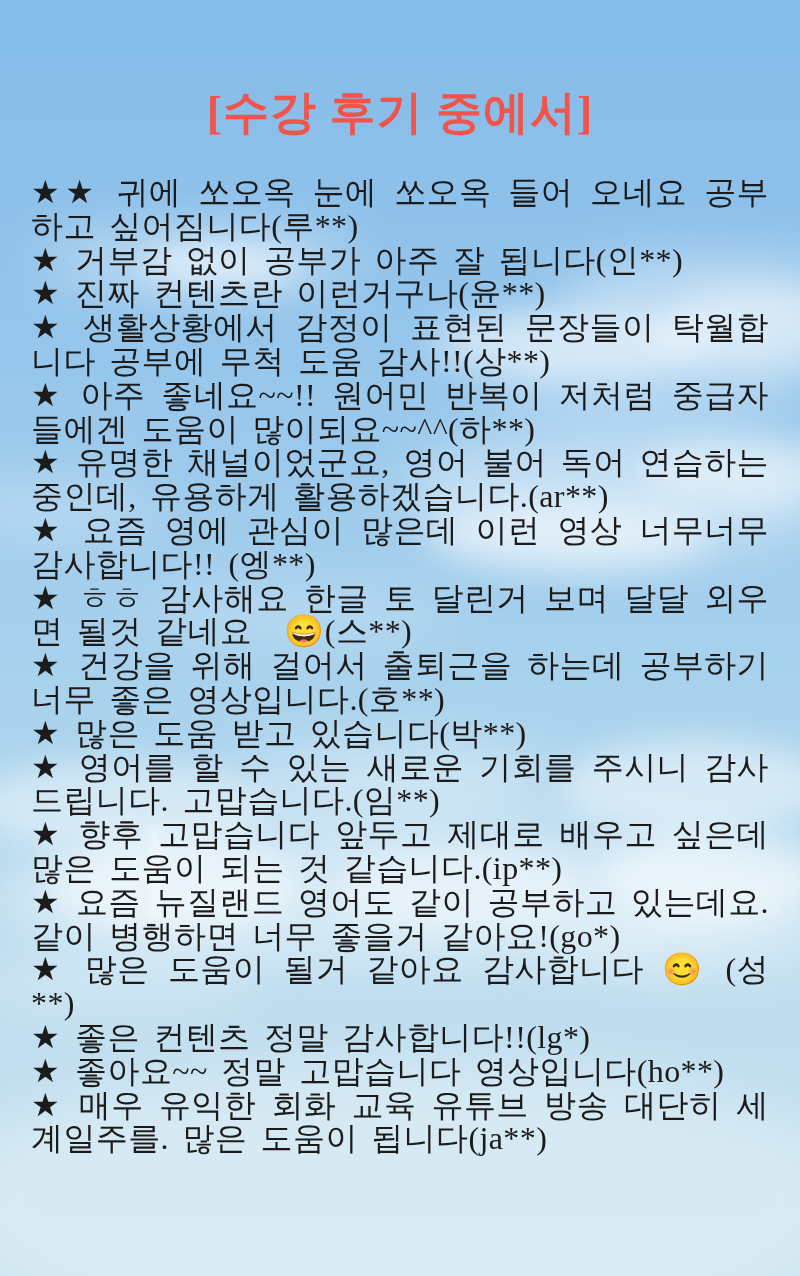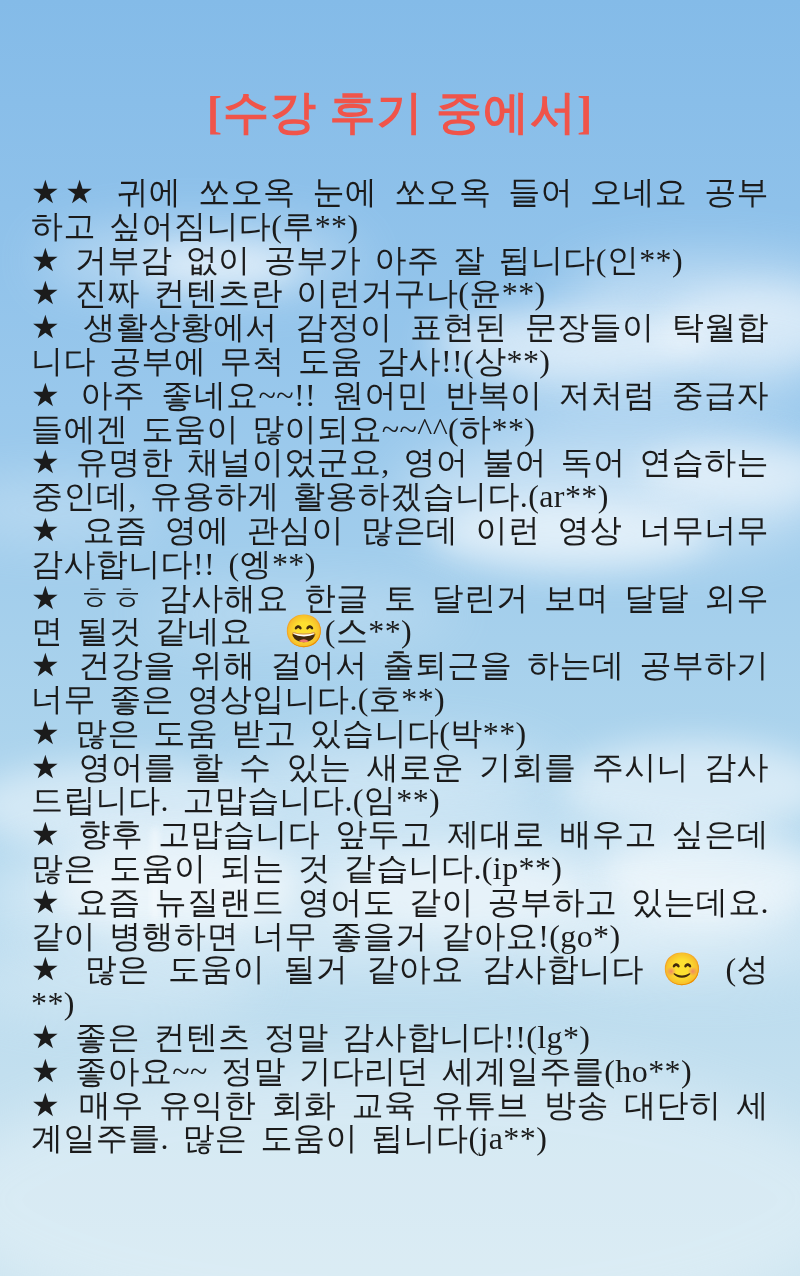--- a/index.html
+++ b/index.html
@@ -137,19 +137,19 @@
 
 
   <p class="review"><span class="stars">★</span> <span>향후 고맙습니다 앞두고 제대로 배우고 싶은데 많은 도움이 되는 것 같습니다.(ip**)</span></p>
 
   <p class="review"><span class="stars">★</span> <span>요즘 뉴질랜드 영어도 같이 공부하고 있는데요. 같이 병행하면 너무 좋을거 같아요!(go*)</span></p>
 
   <p class="review"><span class="stars">★</span> <span>많은 도움이 될거 같아요 감사합니다 😊 (성**)</span></p>
 
   <p class="review"><span class="stars">★</span> <span>좋은 컨텐츠 정말 감사합니다!!(lg*)</span></p>
 
-  <p class="review"><span class="stars">★</span> <span>좋아요~~ 정말 기다리던 세계일주를(ho**)</span></p>
+  <p class="review"><span class="stars">★</span> <span>좋아요~~ 정말 고맙습니다 영상입니다(ho**)</span></p>
 
   <p class="review"><span class="stars">★</span> <span>매우 유익한 회화 교육 유튜브 방송 대단히 세계일주를. 많은 도움이 됩니다(ja**)</span></p>
 </div>
   </div>
 
 </div>
 
 </body></html>

